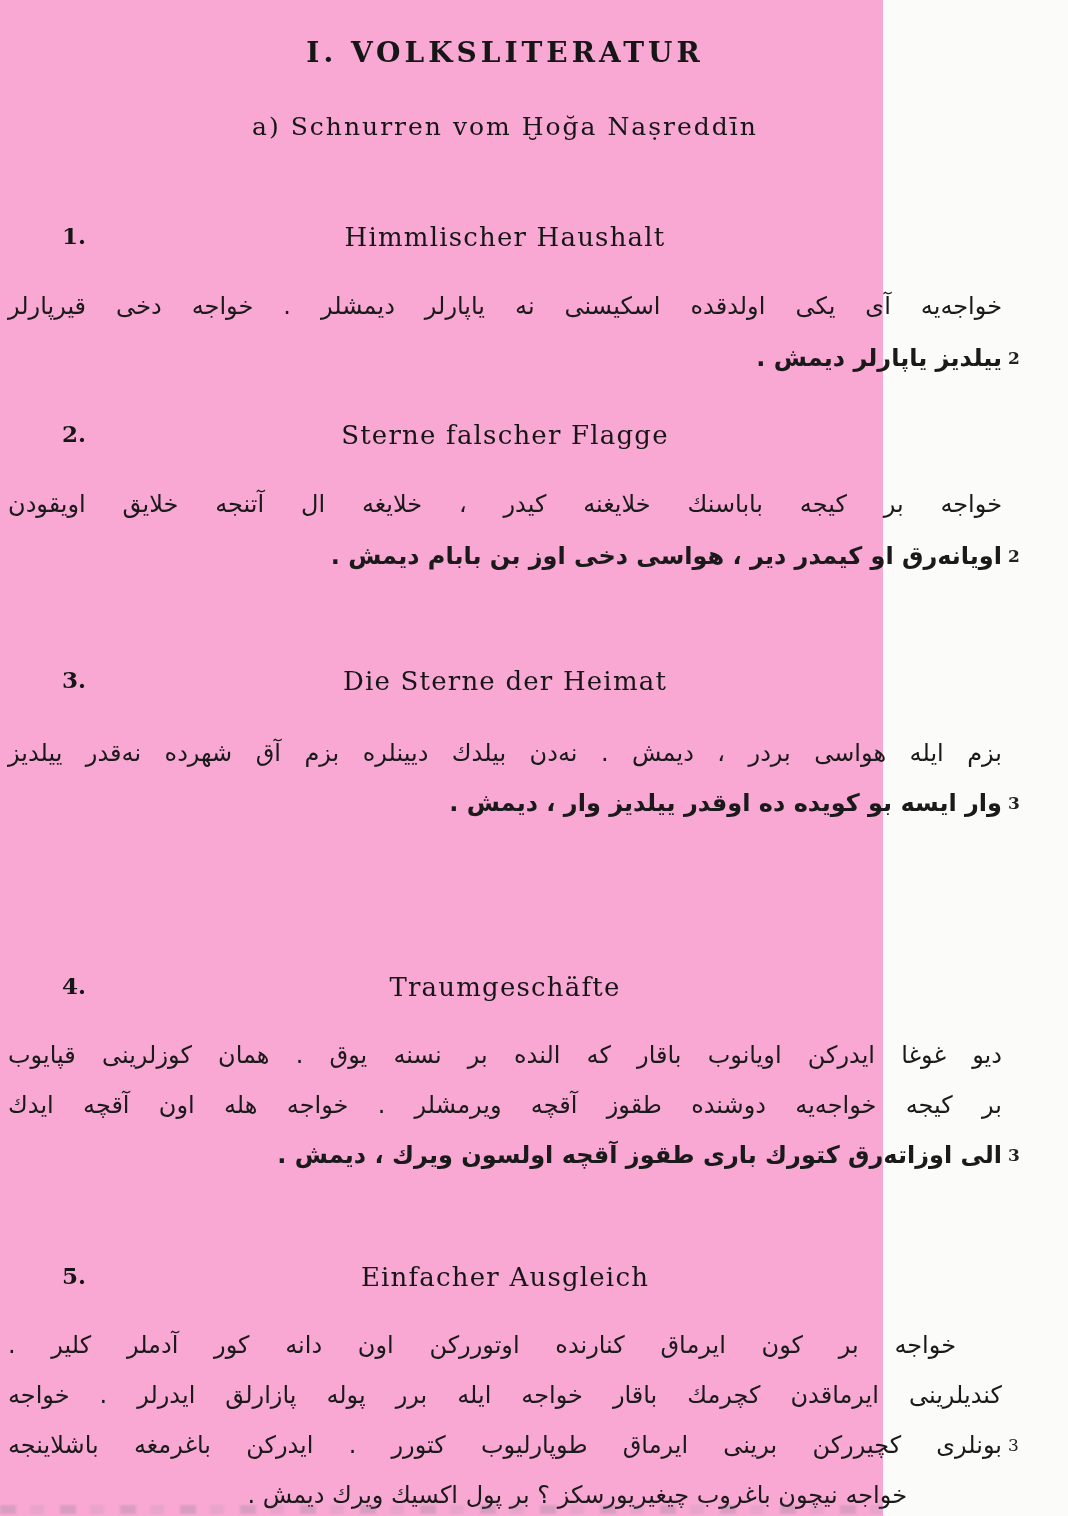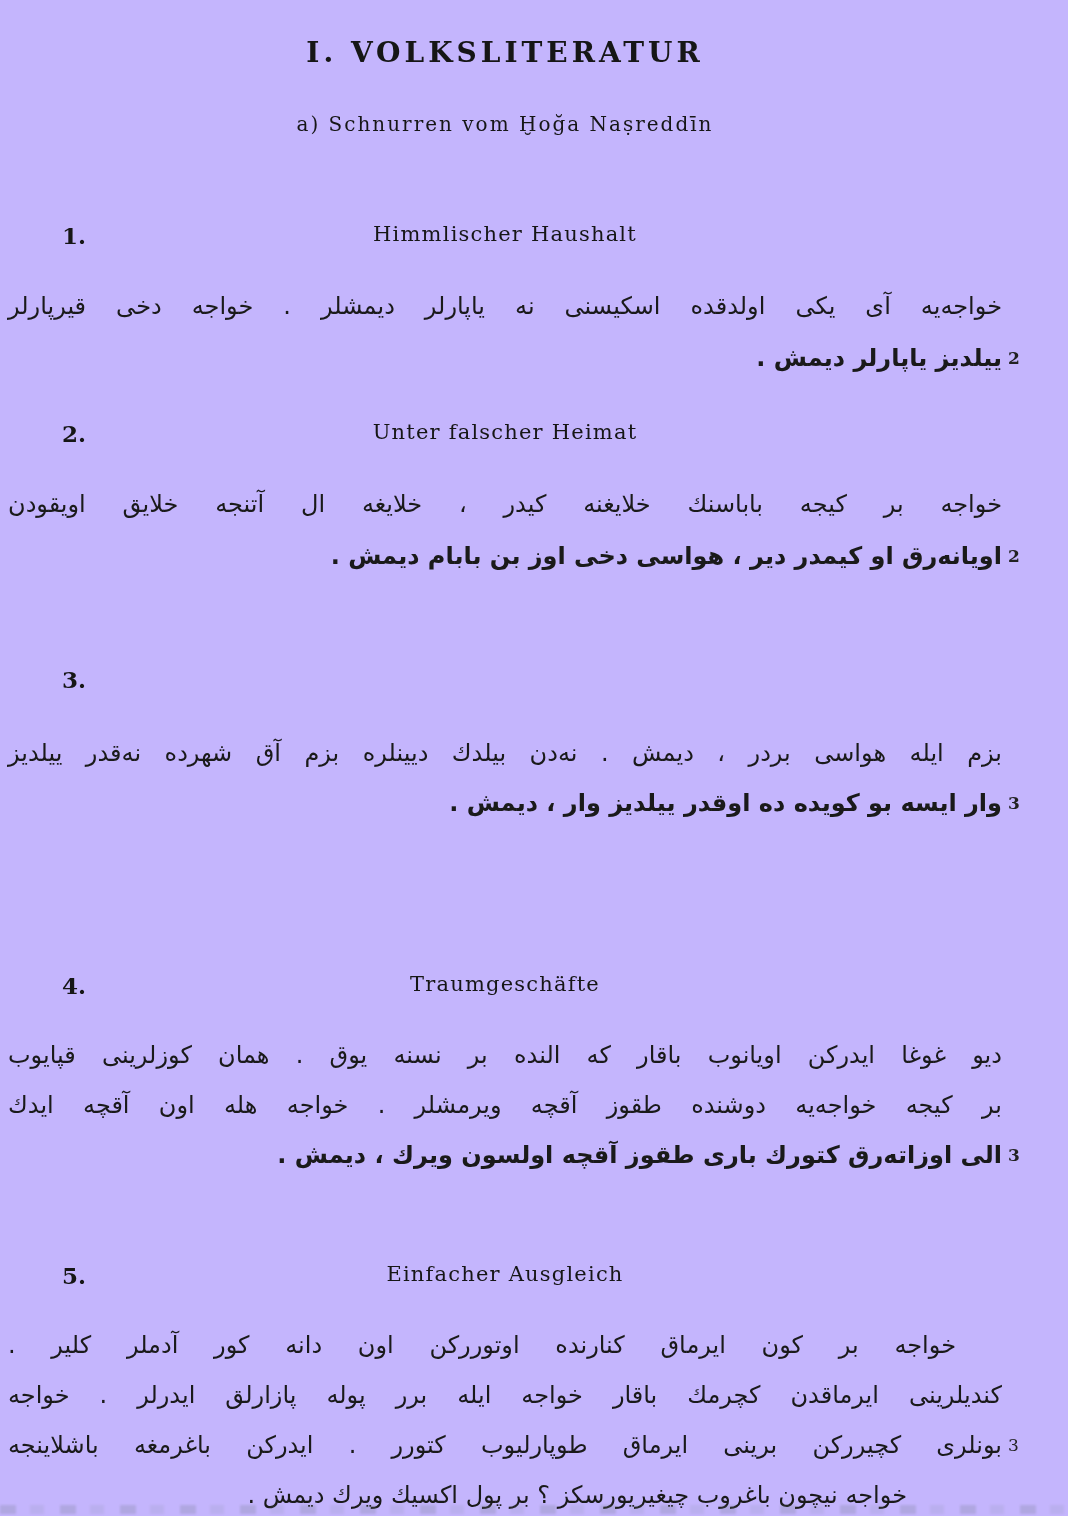--- a/index.html
+++ b/index.html
@@ -3,45 +3,45 @@
 <meta charset="utf-8">
 <style>
   html,body{margin:0;padding:0;}
   body{
     width:1068px;height:1516px;
     background:#fbfbfa;
     overflow:hidden;
     font-family:"DejaVu Serif","Liberation Serif",serif;
     color:#161616;
   }
-  .page{position:relative;width:1068px;height:1516px;background:#c4b5fd;}
+  .page{position:relative;width:867px;height:1516px;background:#f9a8d4;padding-left:16px;}
   
   .content{position:absolute;left:8px;top:0;width:994px;height:100%;}
 
   .doc-title{
     position:absolute;left:0;top:36px;width:100%;
     text-align:center;
     font-size:28px;letter-spacing:4px;font-weight:600;
     white-space:nowrap;
   }
   .doc-subtitle{
     position:absolute;left:0;top:112px;width:100%;
     text-align:center;
-    font-size:20px;letter-spacing:2px;font-weight:500;
+    font-size:25px;letter-spacing:2px;font-weight:500;
     white-space:nowrap;
   }
 
   .sec-head{position:absolute;left:0;width:100%;height:34px;}
   .sec-num{
     position:absolute;left:54px;top:0;
     font-size:23px;font-weight:bold;
   }
   .sec-title{
     display:block;width:100%;text-align:center;
-    font-size:21px;letter-spacing:1.2px;font-weight:500;
+    font-size:26px;letter-spacing:1.2px;font-weight:500;
   }
   .t-s1{top:222px;} .t-s2{top:420px;} .t-s3{top:666px;} .t-s4{top:972px;} .t-s5{top:1262px;}
 
   .para{position:absolute;left:0;width:100%;}
   .p-s1{top:280px;} .p-s2{top:478px;} .p-s3{top:728px;} .p-s4{top:1030px;} .p-s5{top:1320px;}
 
   .aline{
     position:relative;
     direction:rtl;
     unicode-bidi:embed;
@@ -97,34 +97,35 @@
         <span class="atext">خواجه‌يه آى يكى اولدقده اسكيسنى نه ياپارلر ديمشلر . خواجه دخى قيرپارلر</span>
       </div>
       <div class="aline lh52 short">
         <span class="atext">ييلديز ياپارلر ديمش .</span>
         <span class="mnum">2</span>
       </div>
     </div>
 
     <div class="sec-head t-s2">
       <span class="sec-num">2.</span>
-      <span class="sec-title">Unter falscher Heimat</span>
+      <span class="sec-title">Sterne falscher Flagge</span>
     </div>
     <div class="para p-s2">
       <div class="aline lh52 full">
         <span class="atext">خواجه بر كيجه باباسنك خلايغنه كيدر ، خلايغه ال آتنجه خلايق اويقودن</span>
       </div>
       <div class="aline lh52 short">
         <span class="atext">اويانه‌رق او كيمدر دير ، هواسى دخى اوز بن بابام ديمش .</span>
         <span class="mnum">2</span>
       </div>
     </div>
 
     <div class="sec-head t-s3">
       <span class="sec-num">3.</span>
+      <span class="sec-title">Die Sterne der Heimat</span>
     </div>
     <div class="para p-s3">
       <div class="aline lh50 full">
         <span class="atext">بزم ايله هواسى بردر ، ديمش . نه‌دن بيلدك ديينلره بزم آق شهرده نه‌قدر ييلديز</span>
       </div>
       <div class="aline lh50 short">
         <span class="atext">وار ايسه بو كويده ده اوقدر ييلديز وار ، ديمش .</span>
         <span class="mnum">3</span>
       </div>
     </div>

